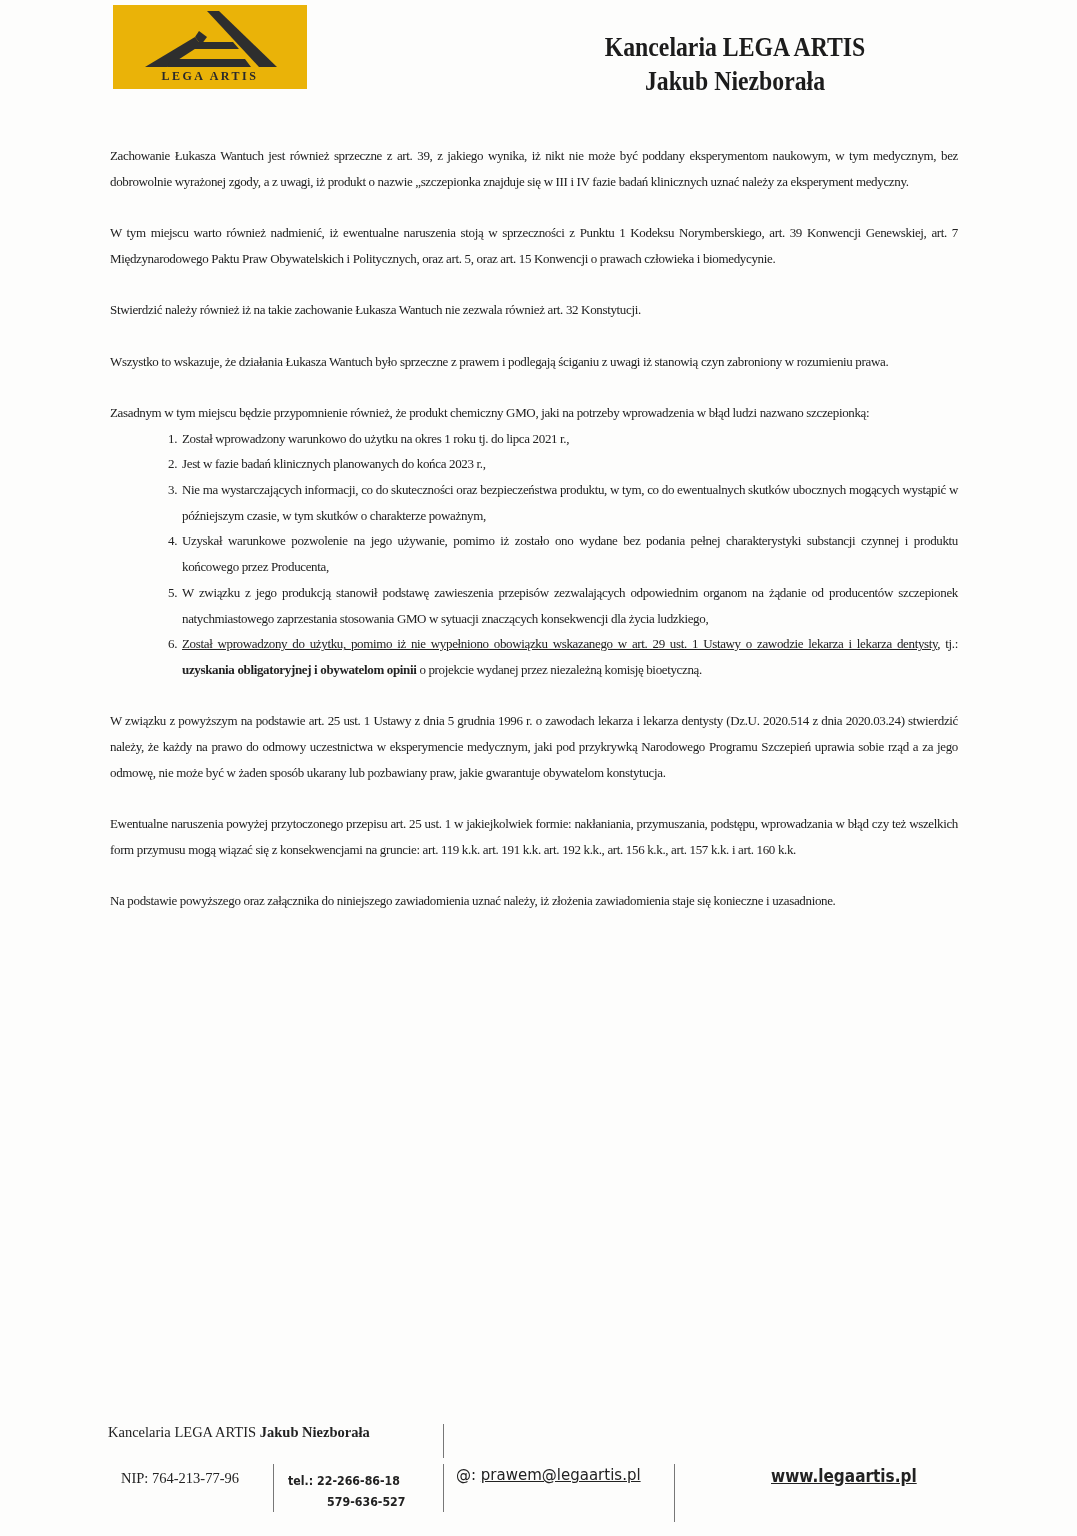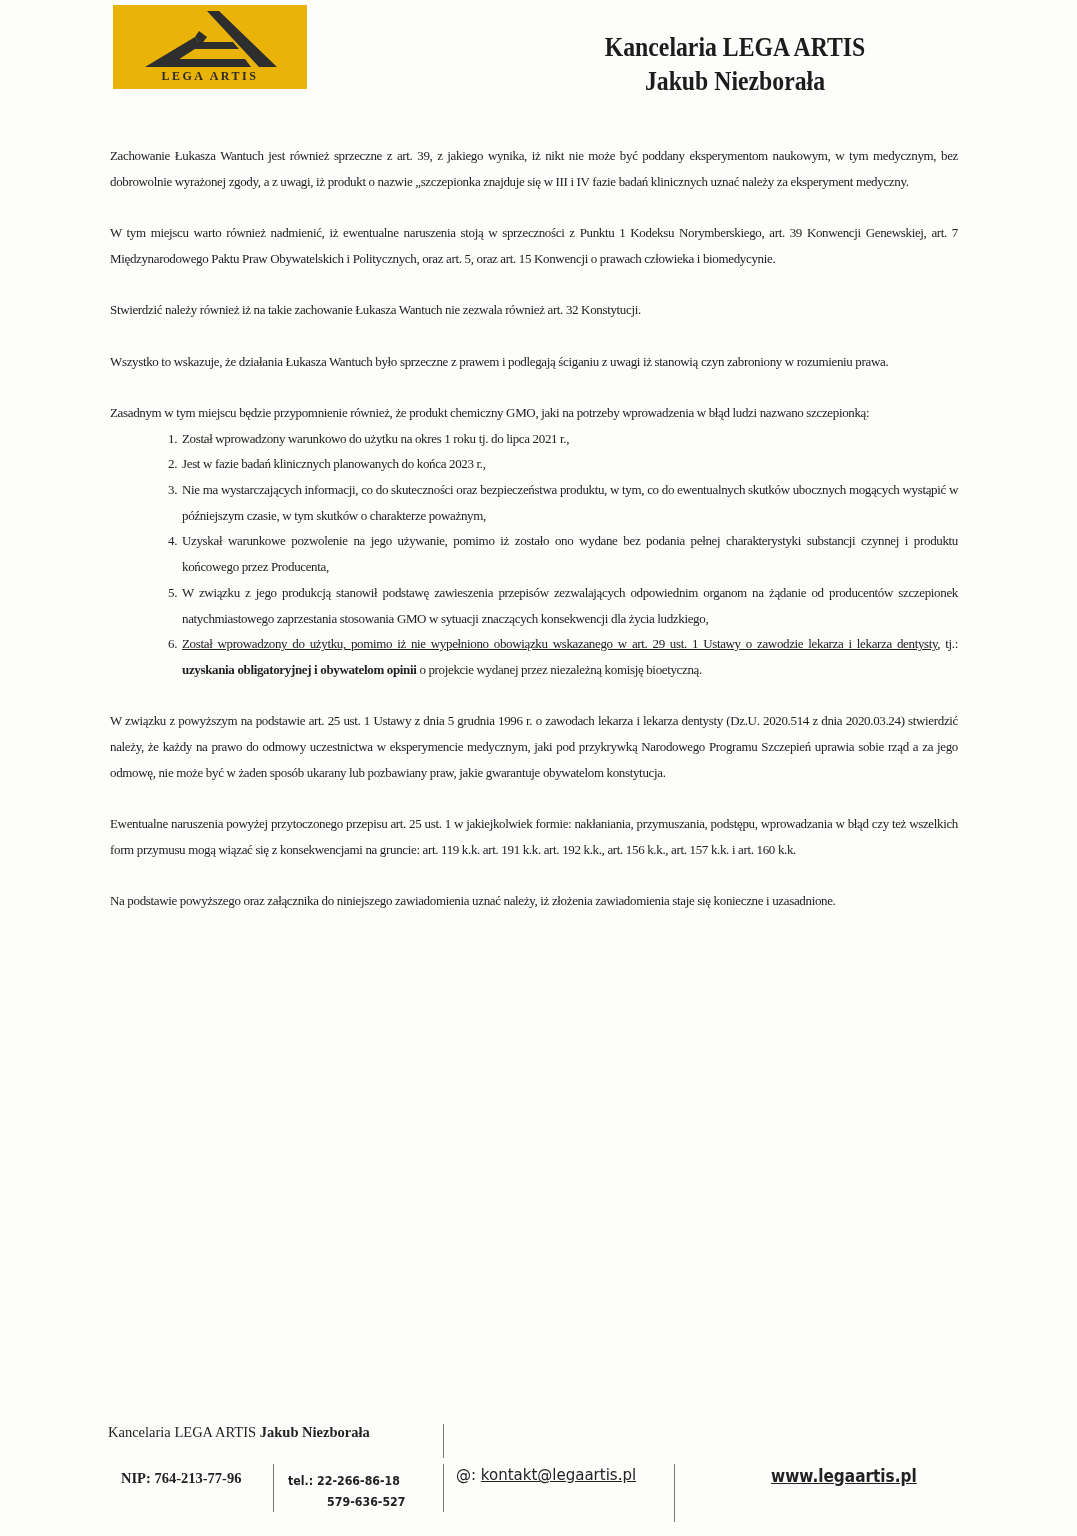--- a/index.html
+++ b/index.html
@@ -36,21 +36,21 @@
     .u { text-decoration: underline; }
     .b { font-weight: bold; }
     .footer {
       position: absolute; left: 98px; top: 1390px; width: 850px; height: 100px;
       font-size: 14.5px; color: #222; margin-top: 34px;
     }
     .f { position: absolute; white-space: nowrap; }
     .f-name { left: 10px; top: 0; }
     .f-name b { font-weight: bold; }
     .f-addr { left: 375px; top: 4px; font-weight: bold; }
-    .f-nip { left: 23px; top: 46px; font-weight: bold; }
+    .f-nip { left: 23px; top: 46px; font-weight: normal; }
     .f-tel { left: 190px; top: 46px; font-family: "DejaVu Sans", sans-serif; font-weight: bold; font-size: 13px; line-height: 21px; transform: scaleX(0.85); transform-origin: left; }
     .f-tel .l2 { padding-left: 46px; }
     .f-mail { left: 358px; top: 42px; font-family: "DejaVu Sans", sans-serif; font-size: 15px; }
     .f-mail .lnk { text-decoration: underline; }
     .f-web { left: 673px; top: 42px; font-family: "DejaVu Sans", sans-serif; font-weight: bold; font-size: 17px; text-decoration: underline; transform: scaleX(0.9); transform-origin: left; }
     .vline { position: absolute; width: 1px; background: #777; }
   </style>
 </head>
 <body>
 
@@ -92,16 +92,16 @@
 <div class="footer">
   <div class="f f-name"><span>Kancelaria  LEGA ARTIS</span> <b>Jakub Niezborała</b></div>
   <div class="vline" style="left:345px; top:0; height:34px;"></div>
   <div class="f f-nip">NIP: 764-213-77-96</div>
   <div class="vline" style="left:175px; top:40px; height:48px;"></div>
   <div class="f f-tel">
     <div>tel.: 22-266-86-18</div>
     <div class="l2">579-636-527</div>
   </div>
   <div class="vline" style="left:345px; top:40px; height:48px;"></div>
-  <div class="f f-mail"><span>@: </span><span class="lnk">kontakt@legaartis.pl</span></div>
+  <div class="f f-mail"><span>@: </span><span class="lnk">prawem@legaartis.pl</span></div>
   <div class="vline" style="left:576px; top:40px; height:58px;"></div>
   <div class="f f-web">www.legaartis.pl</div>
 </div>
 
 </body></html>

